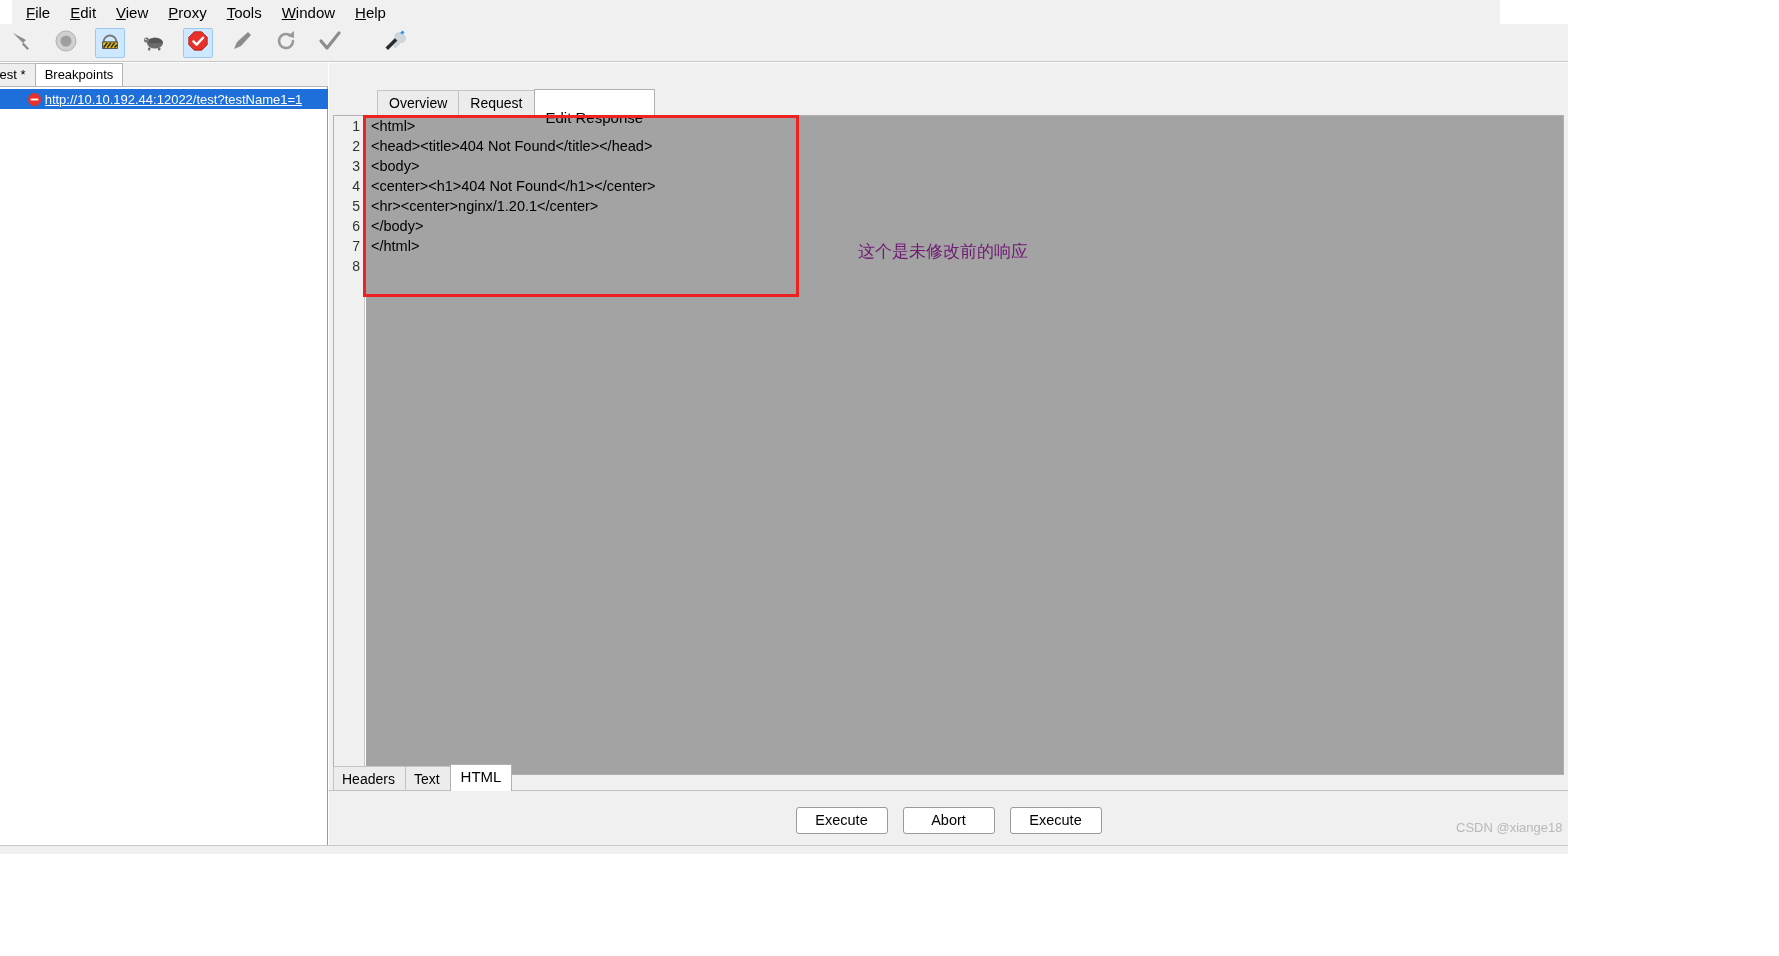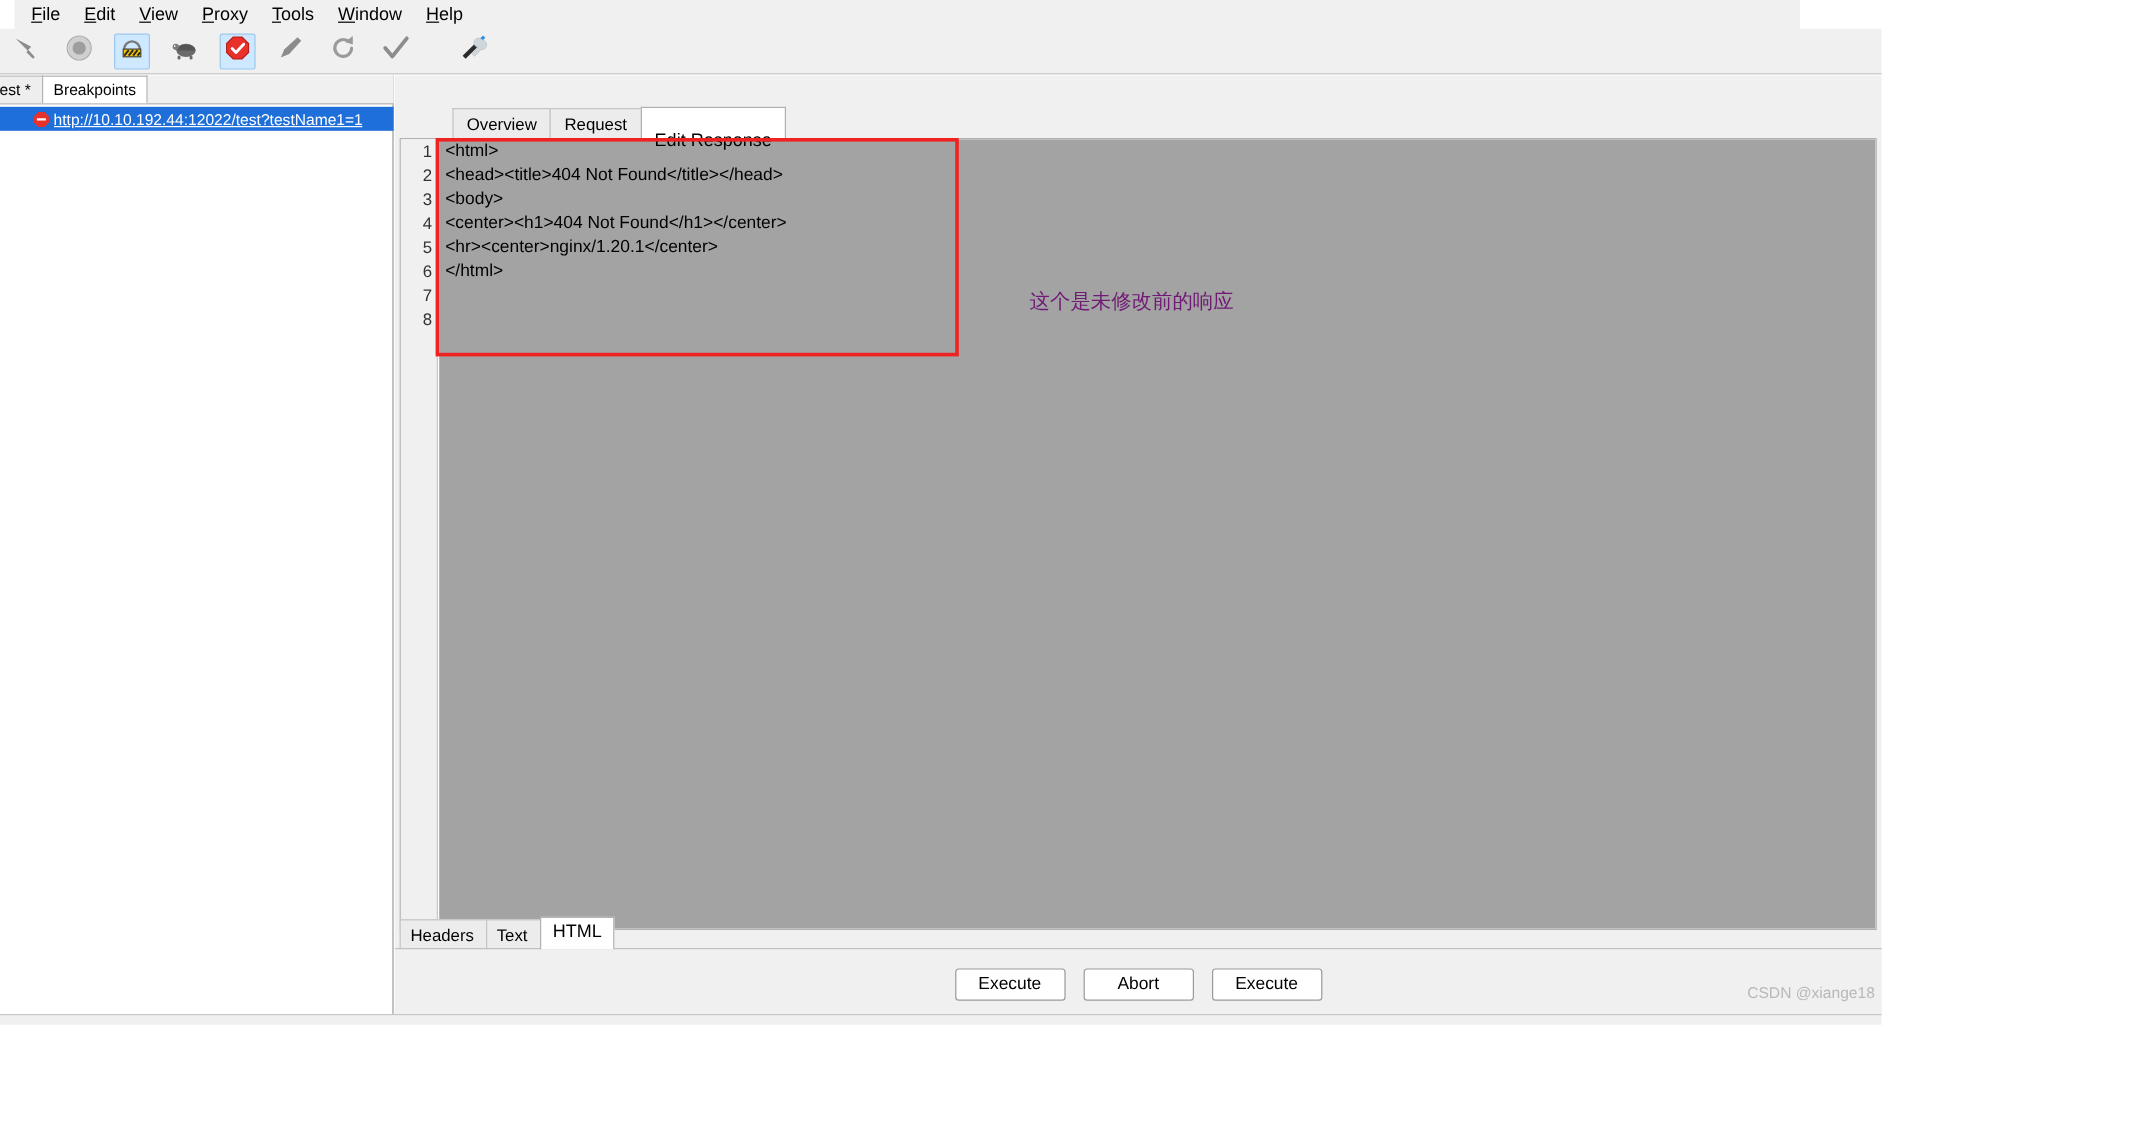--- a/index.html
+++ b/index.html
@@ -482,20 +482,21 @@
         <div class="gutter-num">6</div>
         <div class="gutter-num">7</div>
         <div class="gutter-num">8</div>
       </div>
       <div class="code-area">
         <div class="code-line">&lt;html&gt;</div>
         <div class="code-line">&lt;head&gt;&lt;title&gt;404 Not Found&lt;/title&gt;&lt;/head&gt;</div>
         <div class="code-line">&lt;body&gt;</div>
         <div class="code-line">&lt;center&gt;&lt;h1&gt;404 Not Found&lt;/h1&gt;&lt;/center&gt;</div>
         <div class="code-line">&lt;hr&gt;&lt;center&gt;nginx/1.20.1&lt;/center&gt;</div>
+        <div class="code-line">&lt;/body&gt;</div>
         <div class="code-line">&lt;/html&gt;</div>
         <div class="code-line"></div>
       </div>
     </div>
 
     <div class="bottom-tabstrip">
       <div class="bt-tab">Headers</div>
       <div class="bt-tab">Text</div>
       <div class="bt-tab sel">HTML</div>
     </div>

